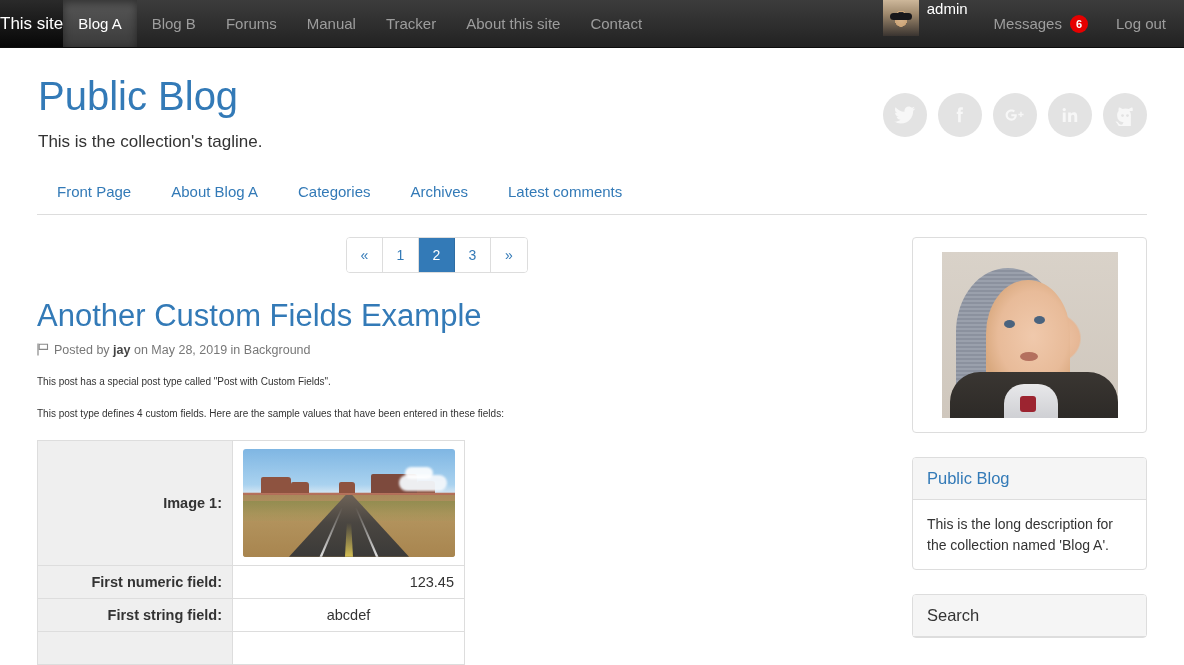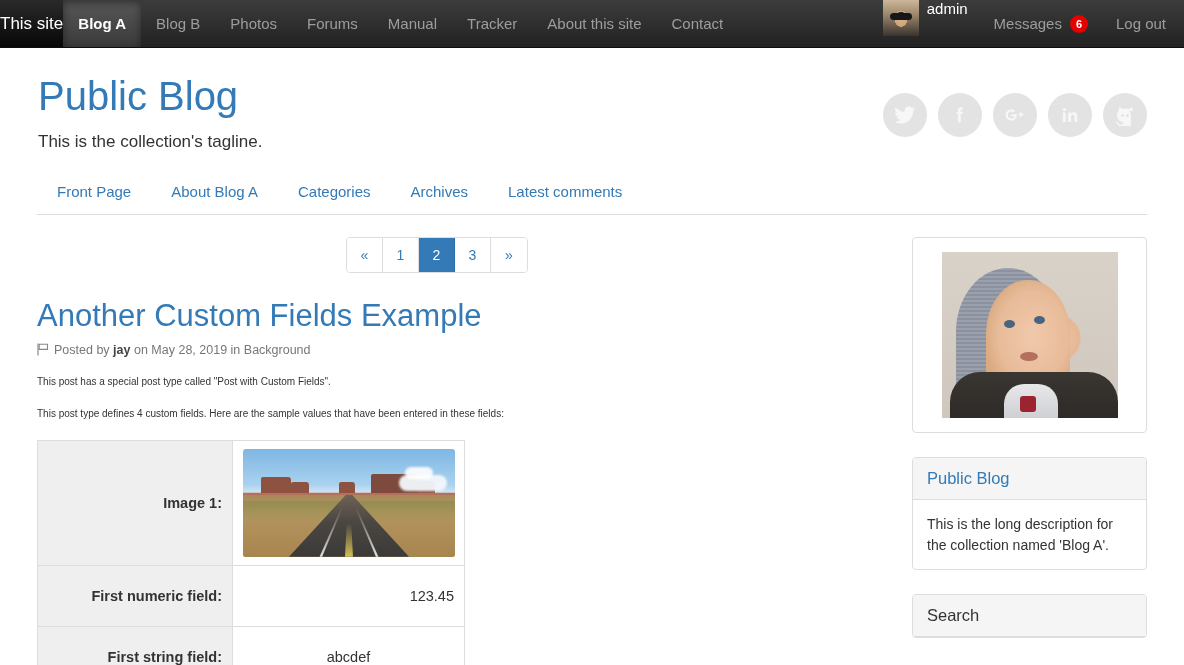--- a/index.html
+++ b/index.html
@@ -40,21 +40,21 @@
     display: flex; align-items: center;
     padding: 0 15px;
     color: #9d9d9d;
     font-size: 15px;
     white-space: nowrap;
     cursor: pointer;
   }
   .nav-item.active {
     background: linear-gradient(to bottom, #585858 0%, #3a3a3a 100%);
     color: #ffffff;
-    font-weight: bold;
+    font-weight: normal;
     box-shadow: inset 0 3px 9px rgba(0,0,0,.45);
   }
   .nav-right {
     margin-left: auto;
     display: flex; align-items: stretch;
     list-style: none; margin-top:0; margin-bottom:0; padding: 0;
   }
   .nav-user { display: flex; align-items: flex-start; padding: 0 12px 0 8px; cursor: pointer; }
   .avatar {
     width: 36px; height: 36px;
@@ -191,21 +191,21 @@
     table-layout: fixed;
   }
   .cf-table td { border: 1px solid #dddddd; vertical-align: middle; }
   .cf-label {
     width: 195px;
     background: #efefef;
     text-align: right;
     font-weight: bold;
     font-size: 14.5px;
     color: #333;
-    padding: 22px 10px;
+    padding: 8px 10px;
   }
   .cf-value { padding: 8px 10px; font-size: 14.5px; }
   .cf-value.num { text-align: right; }
   .cf-value.str { text-align: center; }
   .cf-img-cell { padding: 8px 10px; }
 
   .desert-img {
     width: 212px; height: 108px;
     border-radius: 3px;
     position: relative;
@@ -319,23 +319,20 @@
 <div class="navbar">
   <div class="nav-brand">
     <span>This site</span>
   </div>
   <ul class="nav-list">
     <li class="nav-item active">
         <span>Blog A</span>
       </li>
     <li class="nav-item">
         <span>Blog B</span>
-      </li>
-    <li class="nav-item">
-        <span>Photos</span>
       </li>
     <li class="nav-item">
         <span>Forums</span>
       </li>
     <li class="nav-item">
         <span>Manual</span>
       </li>
     <li class="nav-item">
         <span>Tracker</span>
       </li>

